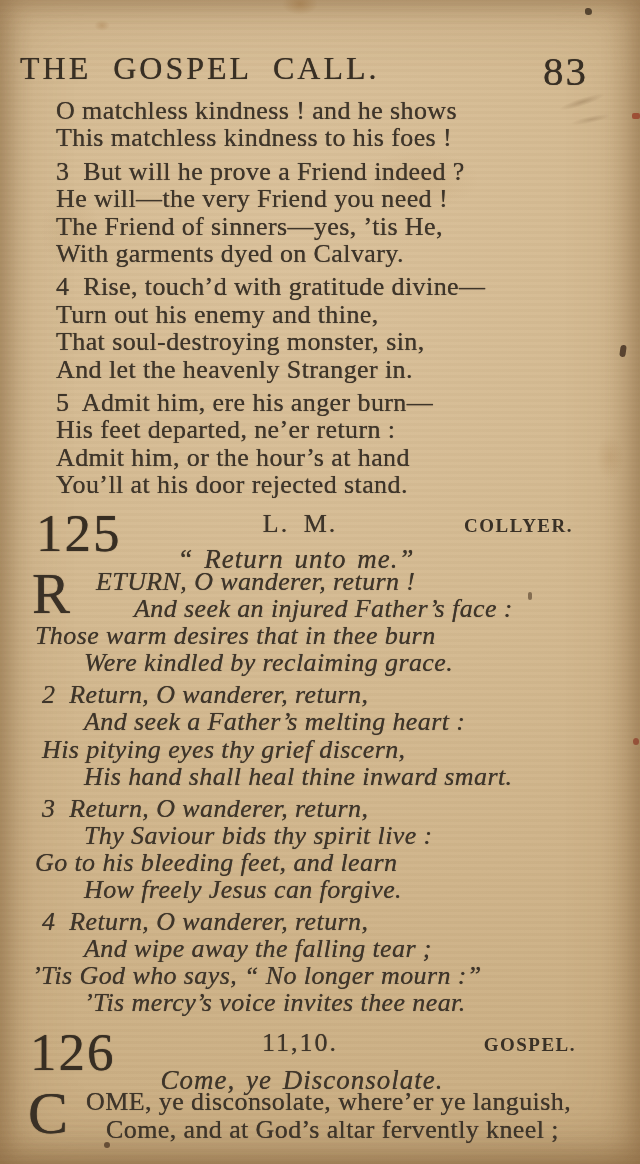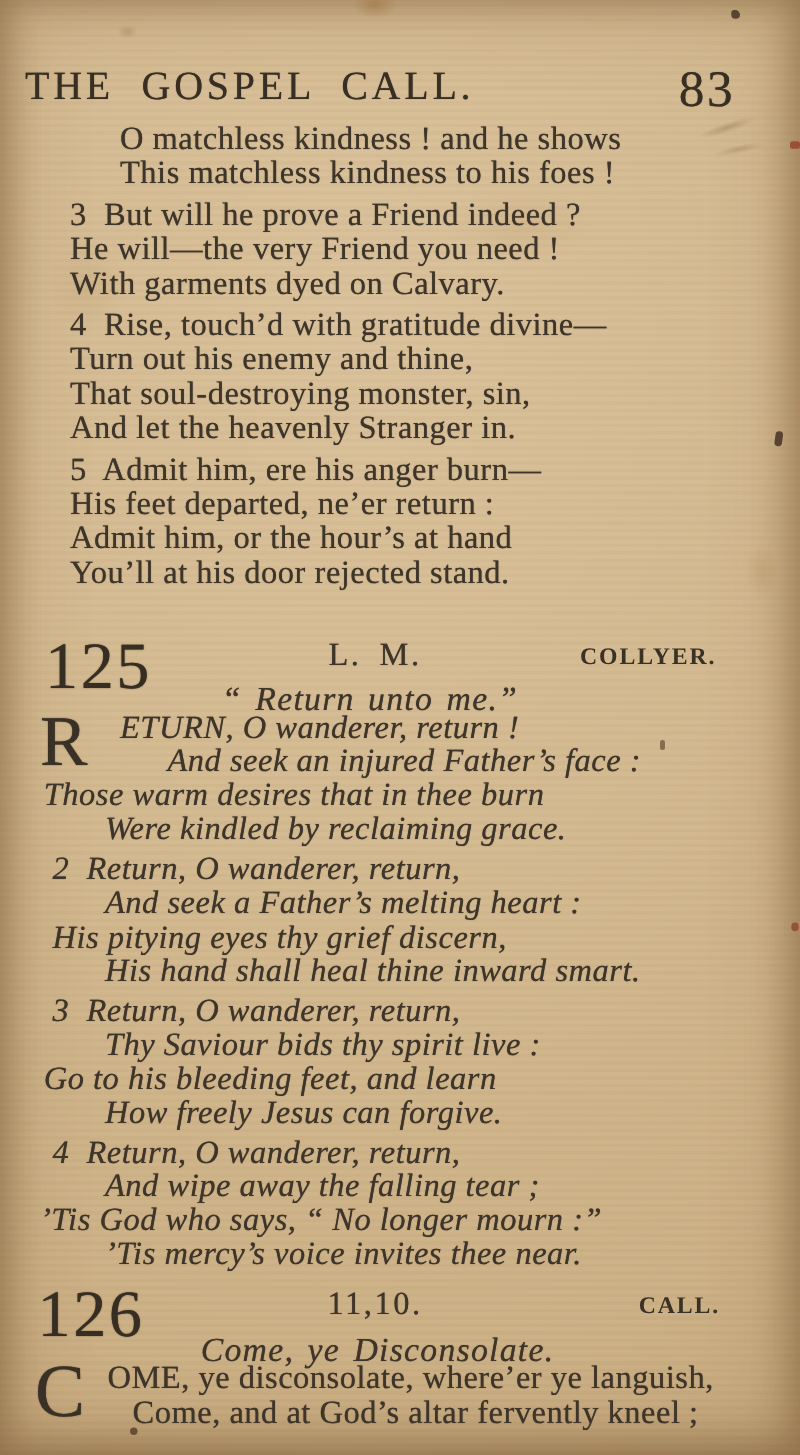--- a/index.html
+++ b/index.html
@@ -29,21 +29,21 @@
   }
   .pagenum{
     position:absolute;right:52px;top:-3px;
     font-size:41px;letter-spacing:2px;color:#382f24;
   }
 
   
   .block{position:absolute;font-size:26px;letter-spacing:0.4px;}
   .line{white-space:pre;}
   .stanza{margin-top:6px;}
-  .stanza:first-child{margin-top:0;margin-left:40px;}
+  .stanza:first-child{margin-top:0;}
 
   .h124{top:97px;left:56px;}
   .h124 .line{line-height:27.4px;}
 
   .h125body{top:563px;left:32px;}
   .h125body .line{line-height:27.1px;font-style:italic;}
   .h125body .stanza{margin-top:5px;}
 
   .h126body{top:1082px;left:28px;}
   .h126body .line{line-height:28px;}
@@ -129,20 +129,21 @@
   </div>
 
   <div class="block h124 ink">
     <div class="stanza">
       <div class="line">O matchless kindness ! and he shows</div>
       <div class="line">This matchless kindness to his foes !</div>
     </div>
     <div class="stanza">
       <div class="line">3  But will he prove a Friend indeed ?</div>
       <div class="line">He will—the very Friend you need !</div>
+      <div class="line">The Friend of sinners—yes, ’tis He,</div>
       <div class="line">With garments dyed on Calvary.</div>
     </div>
     <div class="stanza">
       <div class="line">4  Rise, touch’d with gratitude divine—</div>
       <div class="line">Turn out his enemy and thine,</div>
       <div class="line">That soul-destroying monster, sin,</div>
       <div class="line">And let the heavenly Stranger in.</div>
     </div>
     <div class="stanza">
       <div class="line">5  Admit him, ere his anger burn—</div>
@@ -183,21 +184,21 @@
       <div class="line ind1">4  Return, O wanderer, return,</div>
       <div class="line indent">And wipe away the falling tear ;</div>
       <div class="line">’Tis God who says, “ No longer mourn :”</div>
       <div class="line indent">’Tis mercy’s voice invites thee near.</div>
     </div>
   </div>
 
   <div class="hymn-head head-126">
     <div class="hymn-num">126</div>
     <div class="hymn-meter ink">11,10.</div>
-    <div class="hymn-author">CALL.</div>
+    <div class="hymn-author">GOSPEL.</div>
     <div class="hymn-sub ink">Come, ye Disconsolate.</div>
   </div>
 
   <div class="block h126body ink">
     <span class="dropcap">C</span>
     <div class="stanza">
       <div class="line drop1-126">OME, ye disconsolate, where’er ye languish,</div>
       <div class="line drop2-126">Come, and at God’s altar fervently kneel ;</div>
     </div>
   </div>

